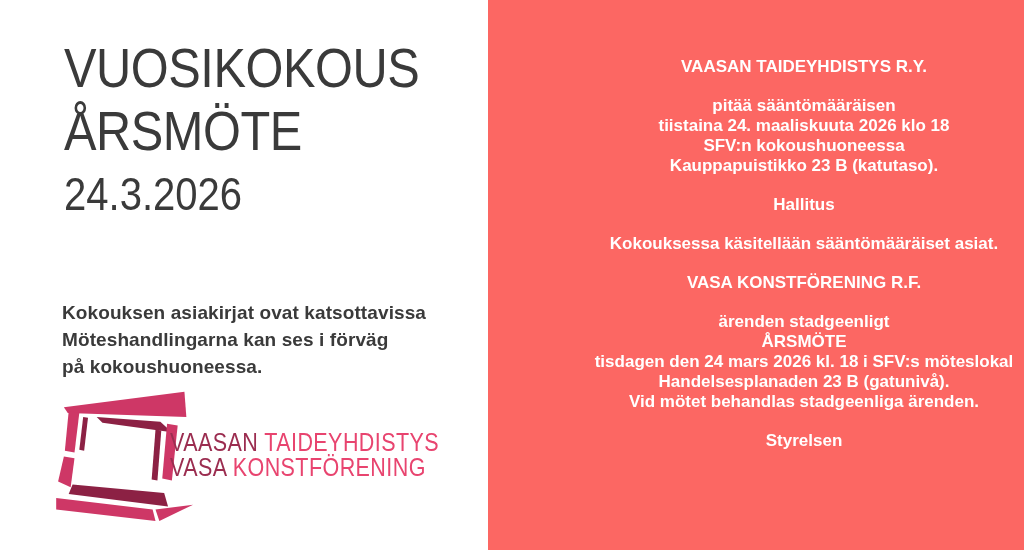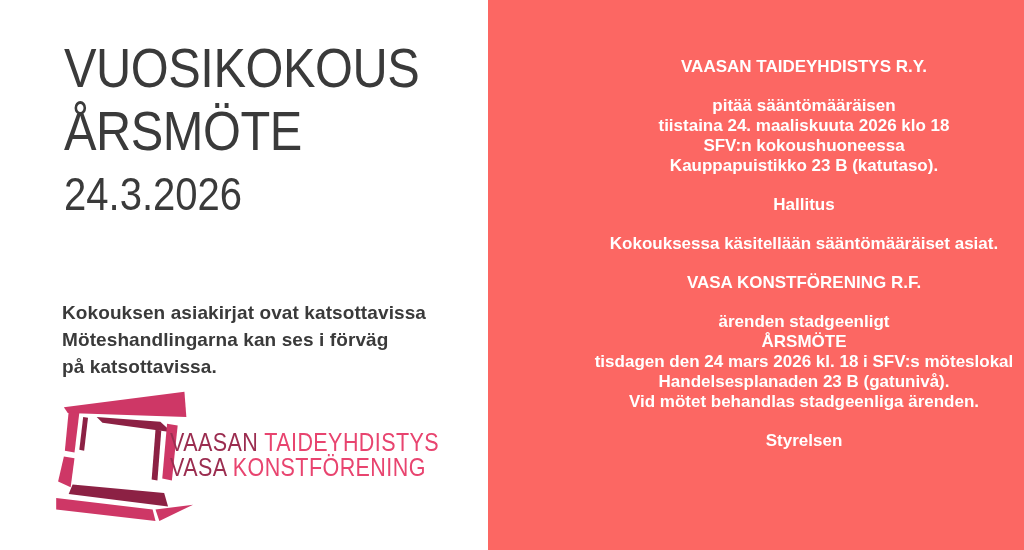--- a/index.html
+++ b/index.html
@@ -68,21 +68,21 @@
     <div class="title">
       <div>VUOSIKOKOUS</div>
       <div>ÅRSMÖTE</div>
     </div>
 
     <div class="date">24.3.2026</div>
 
     <div class="info">
       <div class="line">Kokouksen asiakirjat ovat katsottavissa</div>
       <div class="line">Möteshandlingarna kan ses i förväg</div>
-      <div class="line">på katsottavissa.</div>
+      <div class="line">på kokoushuoneessa.</div>
     </div>
 
     <div class="logo-icon">
       <svg width="145" height="135" viewBox="0 0 150 140" xmlns="http://www.w3.org/2000/svg">
 
         <polygon points="8,21 133,5 135,31 12,27" fill="#ce3766"></polygon>
 
         <polygon points="42,31 108,36 120,47 48,37" fill="#8c2144"></polygon>
 
         <polygon points="13,25 24,27 19,68 9,66" fill="#ce3766"></polygon>

